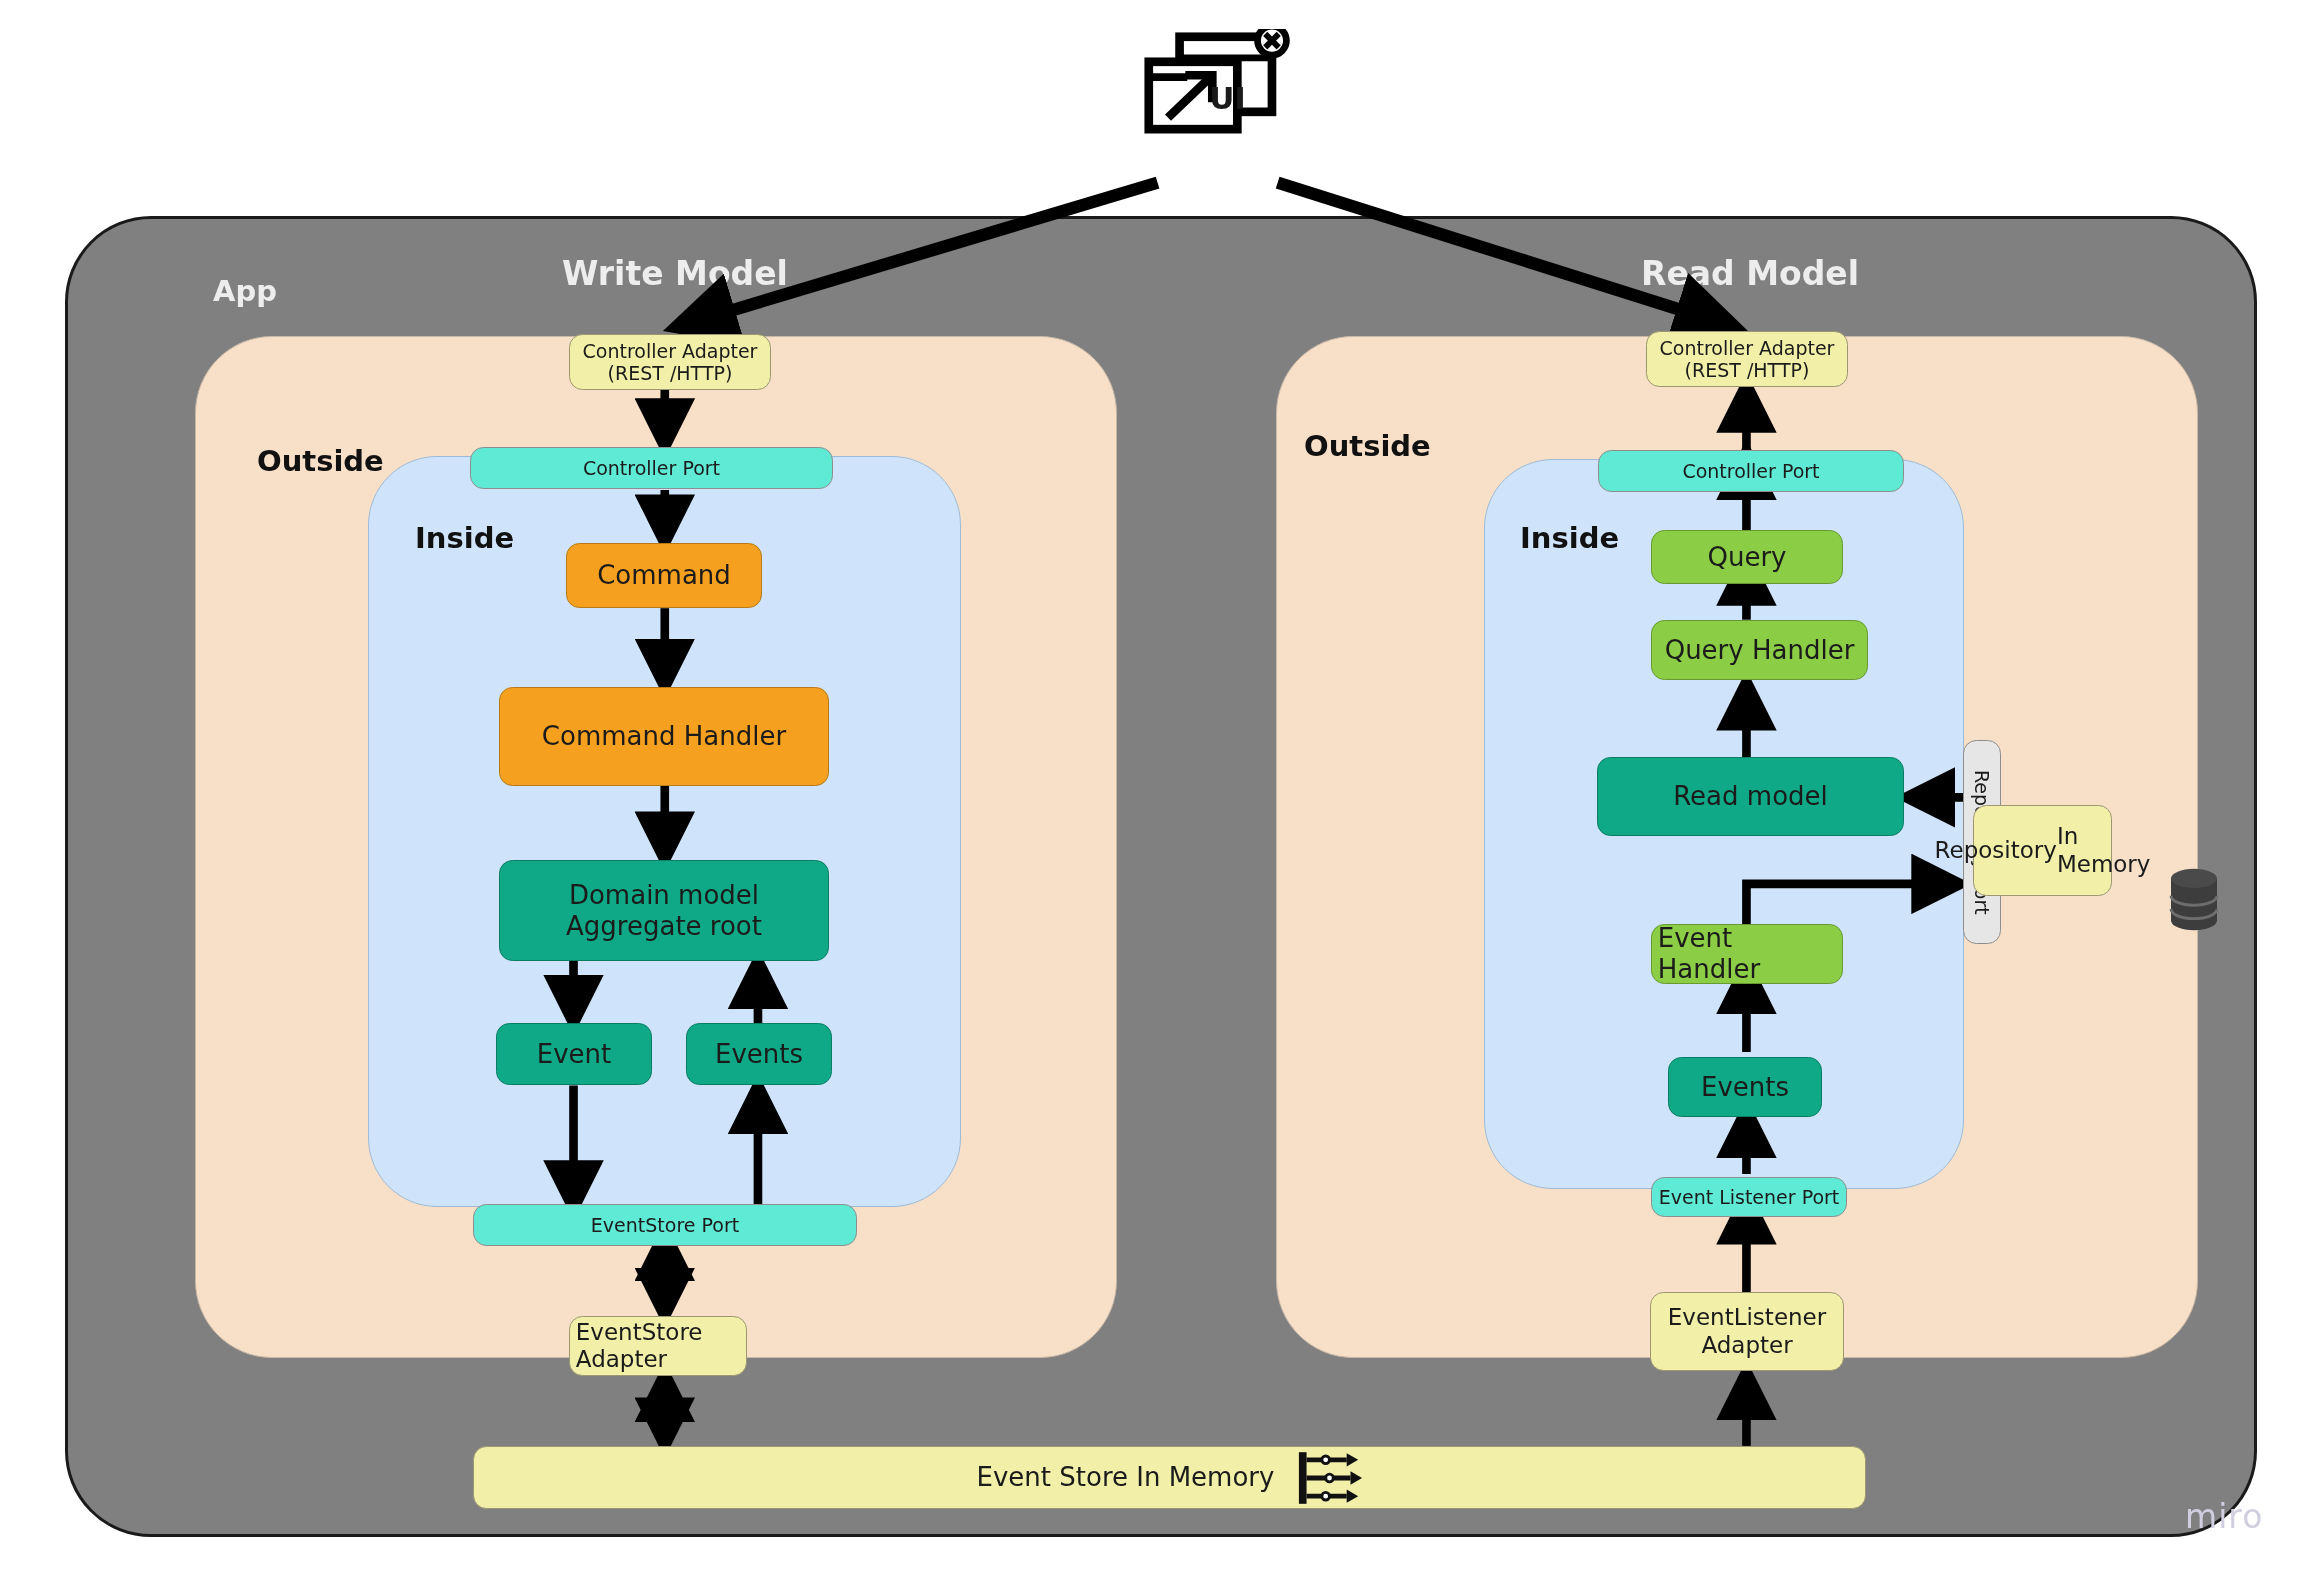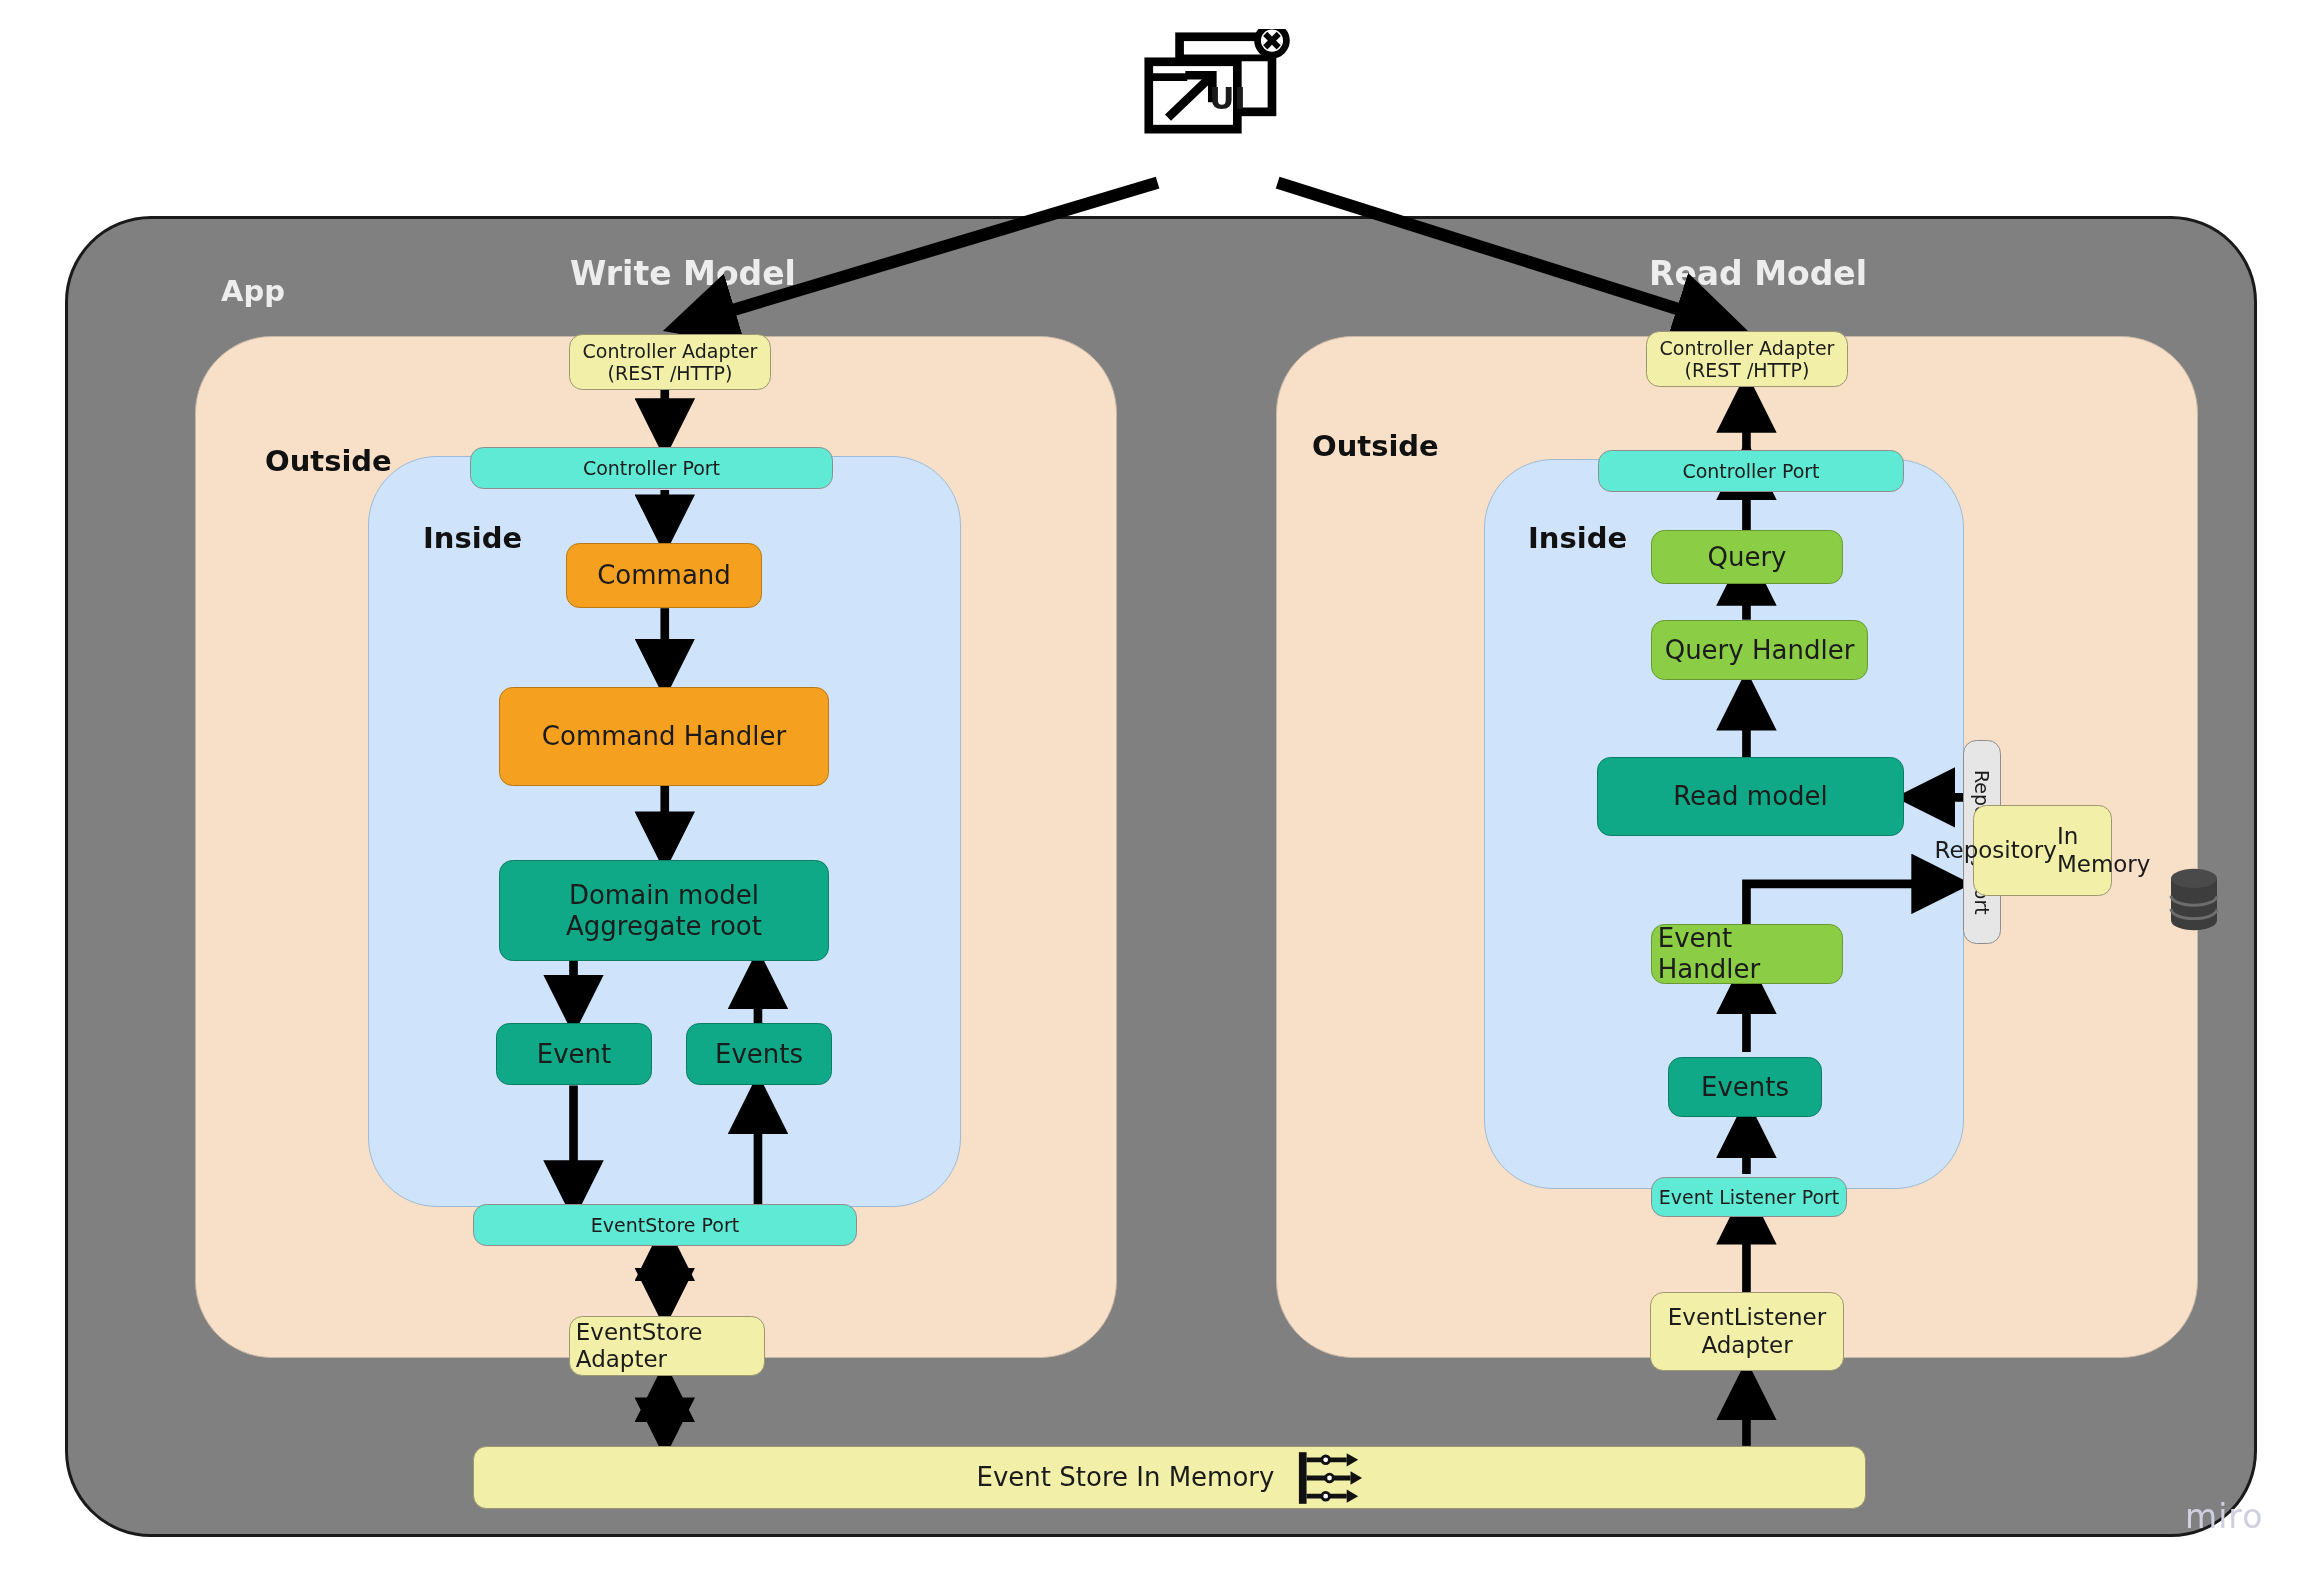--- a/index.html
+++ b/index.html
@@ -18,21 +18,21 @@
     position:absolute;background:#F8DFC8;border:1px solid #c9b8a6;
     border-radius:77px;box-sizing:border-box;
   }
   .inside-zone{
     position:absolute;background:#CFE4FA;border:1px solid #9dbbd8;
     border-radius:69px;box-sizing:border-box;
   }
 
   
   .zone-caption{
-    position:absolute;font-weight:bold;white-space:nowrap;line-height:1;margin-left:8px;
+    position:absolute;font-weight:bold;white-space:nowrap;line-height:1;
   }
   .cap-app{color:#EDEDED;font-size:29px;}
   .cap-model{color:#EDEDED;font-size:33px;}
   .cap-outside,.cap-inside{color:#111111;font-size:29px;}
 
   
   .node{
     position:absolute;box-sizing:border-box;display:flex;
     align-items:center;justify-content:center;text-align:left;
     color:#1b1b1b;line-height:1.18;padding:1.9px 5.8px;
@@ -187,21 +187,21 @@
   </div>
 
   <div class="node n-orange" style="left:499px;top:687px;width:330px;height:99px;">Command Handler</div>
 
   <div class="node n-teal" style="left:496px;top:1023px;width:156px;height:62px;">Event</div>
 
   <div class="node n-teal" style="left:686px;top:1023px;width:146px;height:62px;">Events</div>
 
   <div class="node n-port" style="left:473px;top:1204px;width:384px;height:42px;">EventStore Port</div>
 
-  <div class="node n-adapter-big" style="left:569px;top:1316px;width:196px;height:60px;">EventStore Adapter</div>
+  <div class="node n-adapter-big" style="left:569px;top:1316px;width:178px;height:60px;">EventStore Adapter</div>
 
   <div class="node n-adapter" style="left:1646px;top:331px;width:202px;height:56px;flex-direction:column;">
     <span>Controller Adapter</span>
     <span>(REST /HTTP)</span>
   </div>
 
   <div class="node n-port" style="left:1598px;top:450px;width:306px;height:42px;">Controller Port</div>
 
   <div class="node n-green" style="left:1651px;top:530px;width:192px;height:54px;">Query</div>
 

